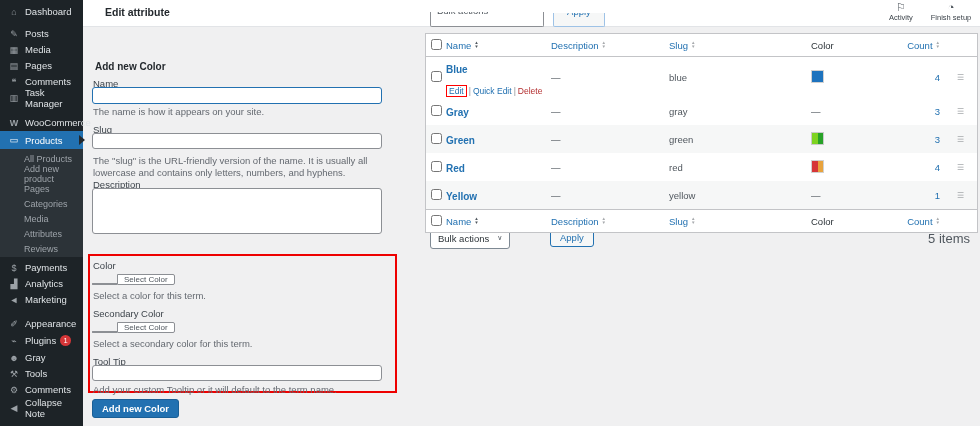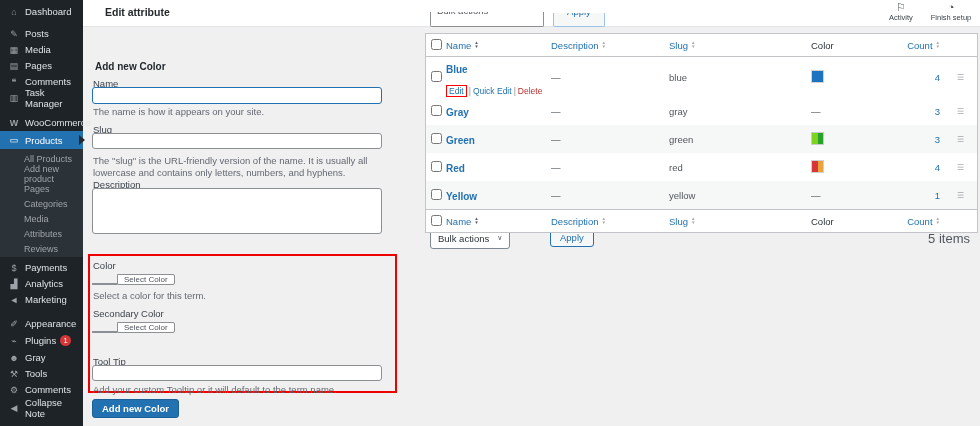--- a/index.html
+++ b/index.html
@@ -230,20 +230,21 @@
     <span class="pswatch"></span>
     <span class="pbtn">Select Color</span>
   </div>
   <div class="abs help" style="left:93px;top:290px">Select a color for this term.</div>
 
   <label class="abs flabel" style="left:93px;top:308px">Secondary Color</label>
   <div class="abs picker" style="left:92px;top:318px">
     <span class="pswatch"></span>
     <span class="pbtn">Select Color</span>
   </div>
+  <div class="abs help" style="left:93px;top:338px">Select a secondary color for this term.</div>
 
   <label class="abs flabel" style="left:93px;top:356px">Tool Tip</label>
   <input class="abs inp" style="left: 92px; top: 365px; width: 290px; height: 16px;" value="">
   <div class="abs help" style="left:93px;top:384px">Add your custom Tooltip or it will default to the term name.</div>
 
   <button class="abs submitbtn">Add new Color</button>
 
   <div class="panel">
 
     <div class="grid thead">

